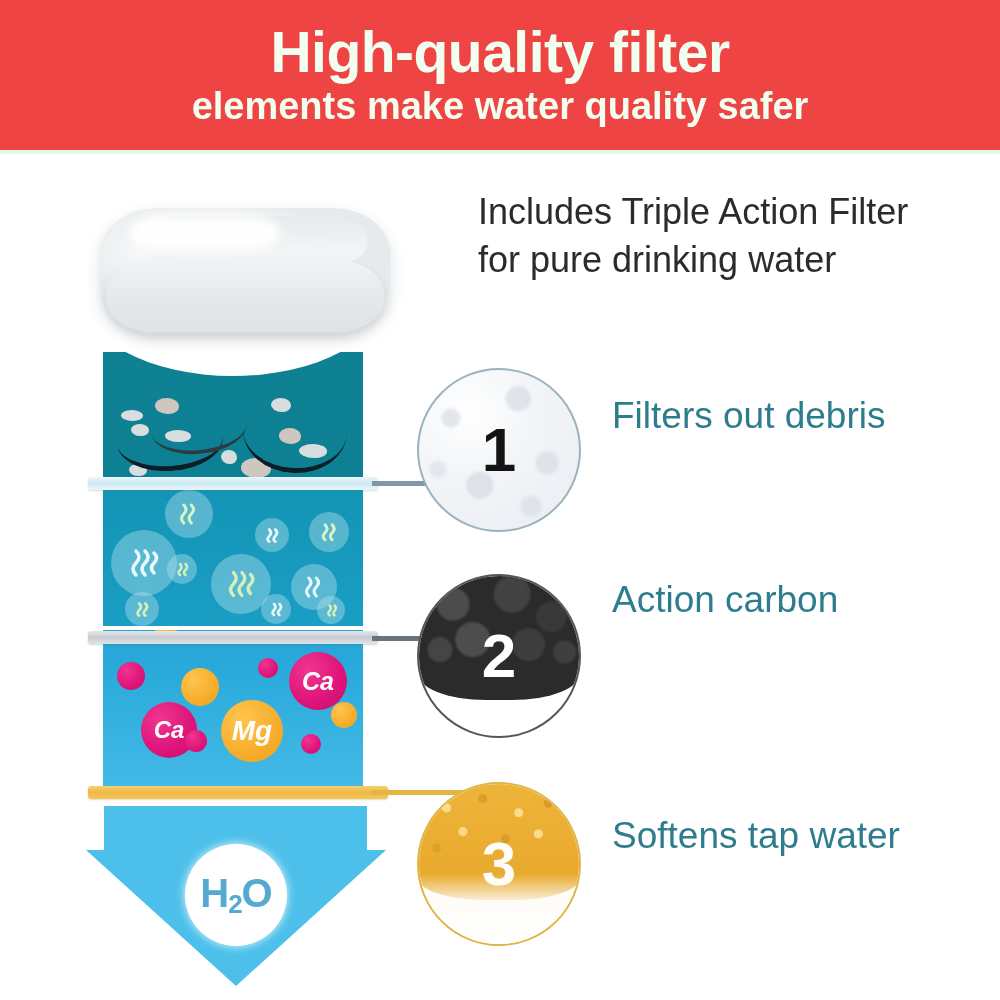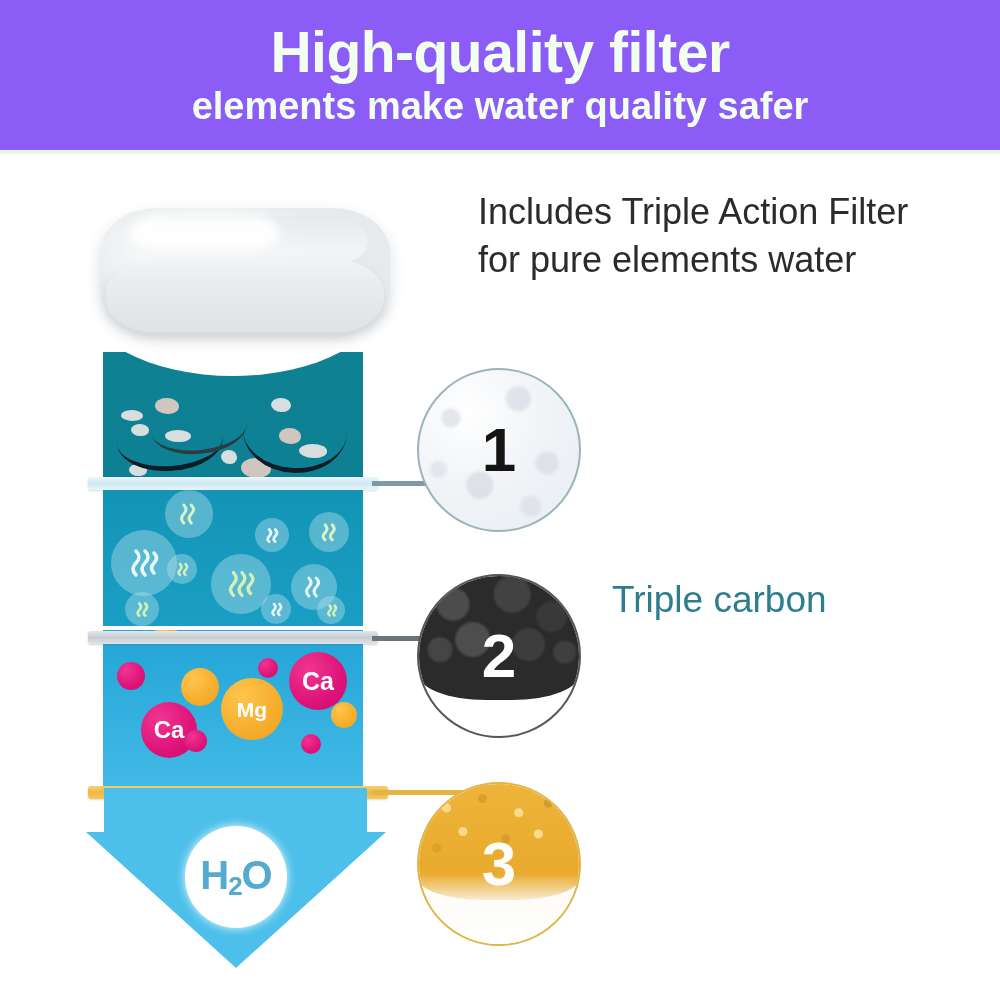--- a/index.html
+++ b/index.html
@@ -15,21 +15,21 @@
     font-family: "Liberation Sans", sans-serif;
     -webkit-font-smoothing: antialiased;
   }
 
   
   .banner {
     position: absolute;
     left: 0; top: 0;
     width: 1000px;
     height: 152px;
-    background: #8b5cf6;
+    background: #ef4444;
     box-sizing: border-box;
     display: flex;
     flex-direction: column;
     align-items: center;
     justify-content: center;
   }
   .banner-title {
     color: #f2fff0;
     font-size: 57px;
     font-weight: bold;
@@ -169,20 +169,21 @@
   
   .mineral {
     position: absolute;
     border-radius: 50%;
     display: flex;
     align-items: center;
     justify-content: center;
     color: #ffffff;
     font-weight: bold;
     line-height: 1;
+    font-style: italic;
   }
   .mineral.ca { background: radial-gradient(circle at 34% 30%, #f03590 0%, #de1379 60%, #c70f6c 100%); }
   .mineral.mg { background: radial-gradient(circle at 34% 30%, #ffc54d 0%, #f6ad2c 60%, #efa11d 100%); }
 
   
   .divider {
     position: absolute;
     height: 13px;
     border-radius: 3px;
   }
@@ -208,21 +209,21 @@
     height: 5px;
   }
   .connector-1 { left: 372px; top: 481px; width: 98px; background: #7f99a6; }
   .connector-2 { left: 372px; top: 636px; width: 78px; background: #6c7479; }
   .connector-3 { left: 372px; top: 790px; width: 92px; background: #e3b644; }
 
   
   .arrow {
     position: absolute;
     left: 86px;
-    top: 788px;
+    top: 806px;
     width: 300px;
     height: 180px;
   }
   .arrow-shaft {
     position: absolute;
     left: 18px; top: 0;
     width: 263px; height: 52px;
     background: #4cc0ea;
   }
   .arrow-wings {
@@ -365,21 +366,21 @@
 </style>
 </head>
 <body>
 
 <div class="banner">
   <div class="banner-title">High-quality filter</div>
   <div class="banner-sub">elements make water quality safer</div>
 </div>
 <div class="banner-underline"></div>
 
-<div class="intro">Includes Triple Action Filter for pure elements water</div>
+<div class="intro">Includes Triple Action Filter for pure drinking water</div>
 
 <div class="product">
   <div class="product-body"></div>
   <div class="product-groove"></div>
   <div class="product-lip"></div>
   <div class="product-hl"></div>
 </div>
 
 <div class="column">
 
@@ -480,21 +481,21 @@
           <g fill="none" stroke="#d4f0b8" stroke-width="5.5" stroke-linecap="round">
         <path d="M17 10 Q23 16 17 22 Q11 28 17 32"></path>
             <path d="M28 10 Q34 16 28 22 Q22 28 28 32"></path>
           </g>
         </svg>
     </div>
   </div>
 
   <div class="layer layer-3" id="mineral-layer">
       <div class="mineral ca" style="left: 38px; top: 72px; width: 56px; height: 56px; font-size: 24px;">Ca</div>
-      <div class="mineral mg" style="left: 118px; top: 48px; width: 62px; height: 62px; font-size: 21px;">Mg</div>
+      <div class="mineral mg" style="left: 118px; top: 70px; width: 62px; height: 62px; font-size: 28px;">Mg</div>
       <div class="mineral ca" style="left: 186px; top: 22px; width: 58px; height: 58px; font-size: 25px;">Ca</div>
       <div class="mineral ca" style="left: 14px; top: 32px; width: 28px; height: 28px;"></div>
       <div class="mineral mg" style="left: 78px; top: 38px; width: 38px; height: 38px;"></div>
       <div class="mineral mg" style="left: 52px; top: -8px; width: 22px; height: 22px;"></div>
       <div class="mineral ca" style="left: 155px; top: 28px; width: 20px; height: 20px;"></div>
       <div class="mineral ca" style="left: 82px; top: 100px; width: 22px; height: 22px;"></div>
       <div class="mineral mg" style="left: 228px; top: 72px; width: 26px; height: 26px;"></div>
       <div class="mineral ca" style="left: 198px; top: 104px; width: 20px; height: 20px;"></div>
     </div>
 
@@ -513,33 +514,35 @@
   <div class="h2o">
     <span class="h2o-text"><span>H</span><sub>2</sub><span>O</span></span>
   </div>
 </div>
 
 <div class="badge badge-1">
   <div class="cotton-tex"></div>
   <span class="badge-num">1</span>
 </div>
 <div class="step-text step-text-1">
+  <div>Filters out debris</div>
 </div>
 
 <div class="badge badge-2">
   <div class="carbon-tex">
     <div class="carbon-chunks"></div>
   </div>
   <span class="badge-num">2</span>
 </div>
 <div class="step-text step-text-2">
-  <div>Triple carbon</div>
+  <div>Action carbon</div>
 </div>
 
 <div class="badge badge-3">
   <div class="resin-tex">
     <div class="resin-grains"></div>
   </div>
   <div class="resin-bottom"></div>
   <span class="badge-num">3</span>
 </div>
 <div class="step-text step-text-3">
+  <div>Softens tap water</div>
 </div>
 
 </body></html>

